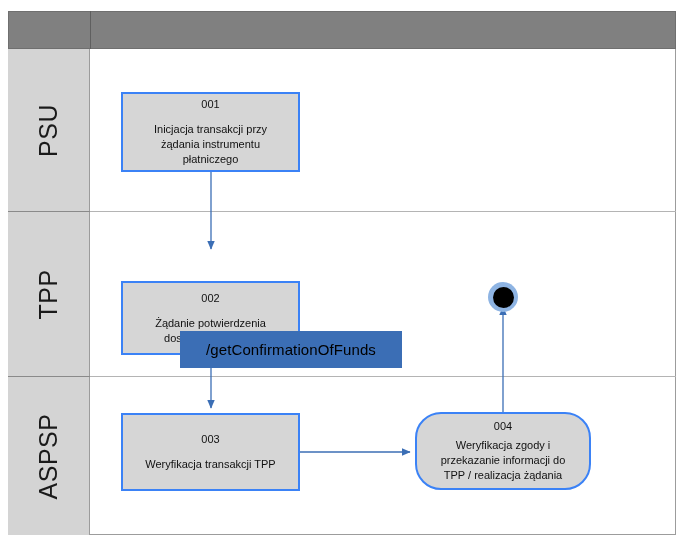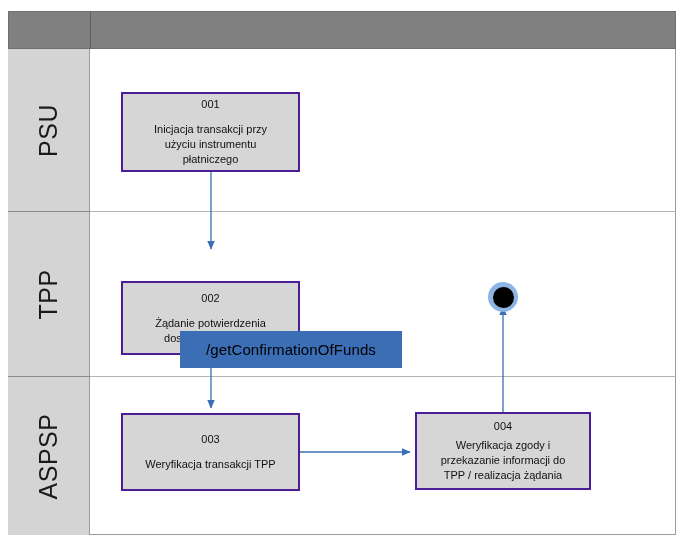--- a/index.html
+++ b/index.html
@@ -94,21 +94,21 @@
     width: 82px;
     height: 1px;
     background: #8a8a8a;
   }
 
   
   .task {
     position: absolute;
     box-sizing: border-box;
     background: #d6d6d6;
-    border: 2px solid #4c1d95;
+    border: 2px solid #3b82f6;
     display: flex;
     flex-direction: column;
     align-items: center;
     justify-content: center;
     text-align: center;
     color: #111111;
     font-size: 11px;
     line-height: 15px;
     padding: 4px 6px;
   }
@@ -218,36 +218,36 @@
     </g>
 
     <g>
       <line x1="503" y1="412" x2="503" y2="307" stroke="#3b6eb5" stroke-width="1.3" marker-end="url(#arrowhead)"></line>
     </g>
   </svg>
 
   <div class="task" style="left:121px; top:92px; width:179px; height:80px;">
     <span class="task-id">001</span>
     <span class="task-text">Inicjacja transakcji przy
-użyciu instrumentu
+żądania instrumentu
 płatniczego</span>
   </div>
 
   <div class="task" style="left:121px; top:254px; width:179px; height:74px;margin-top:27px;">
     <span class="task-id">002</span>
     <span class="task-text">Żądanie potwierdzenia
 dostępności użyciu</span>
   </div>
 
   <div class="task" style="left:121px; top:413px; width:179px; height:78px;">
     <span class="task-id">003</span>
     <span class="task-text">Weryfikacja transakcji TPP</span>
   </div>
 
-  <div class="task compact" style="left:415px; top:412px; width:176px; height:78px;">
+  <div class="task compact" style="left:415px; top:412px; width:176px; height:78px;border-radius:26px;">
     <span class="task-id">004</span>
     <span class="task-text">Weryfikacja zgody i
 przekazanie informacji do
 TPP / realizacja żądania</span>
   </div>
 
   <div class="api-label" style="left:180px; top:331px; width:222px; height:37px;">
     <span>/getConfirmationOfFunds</span>
   </div>
 

